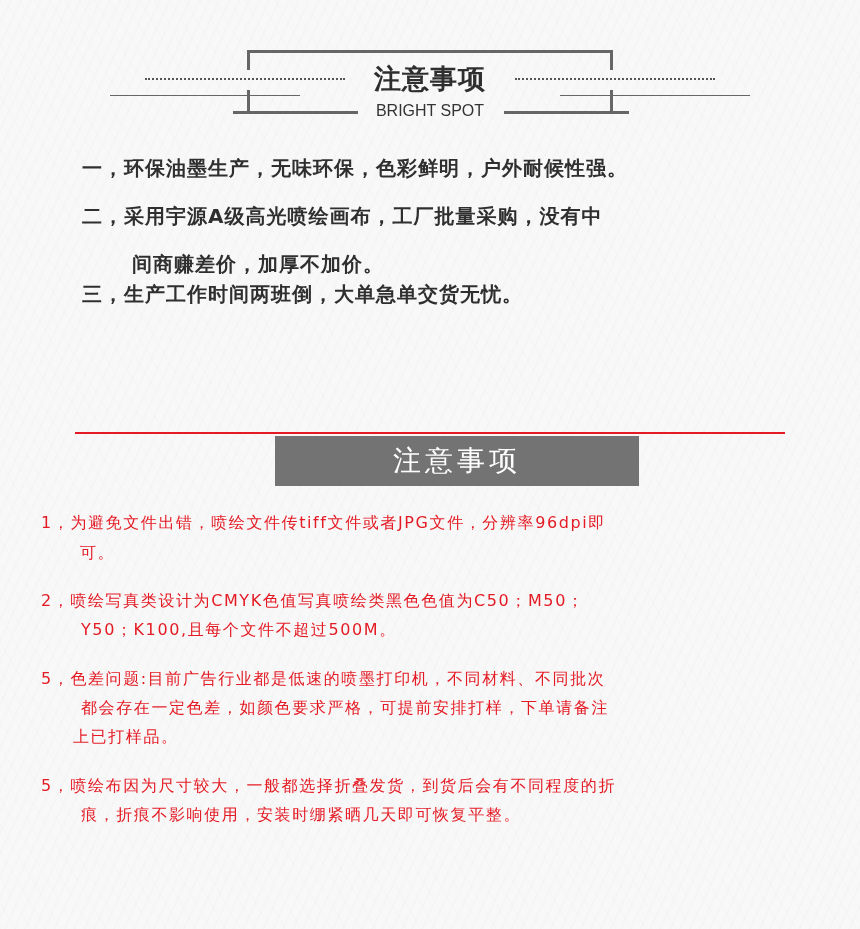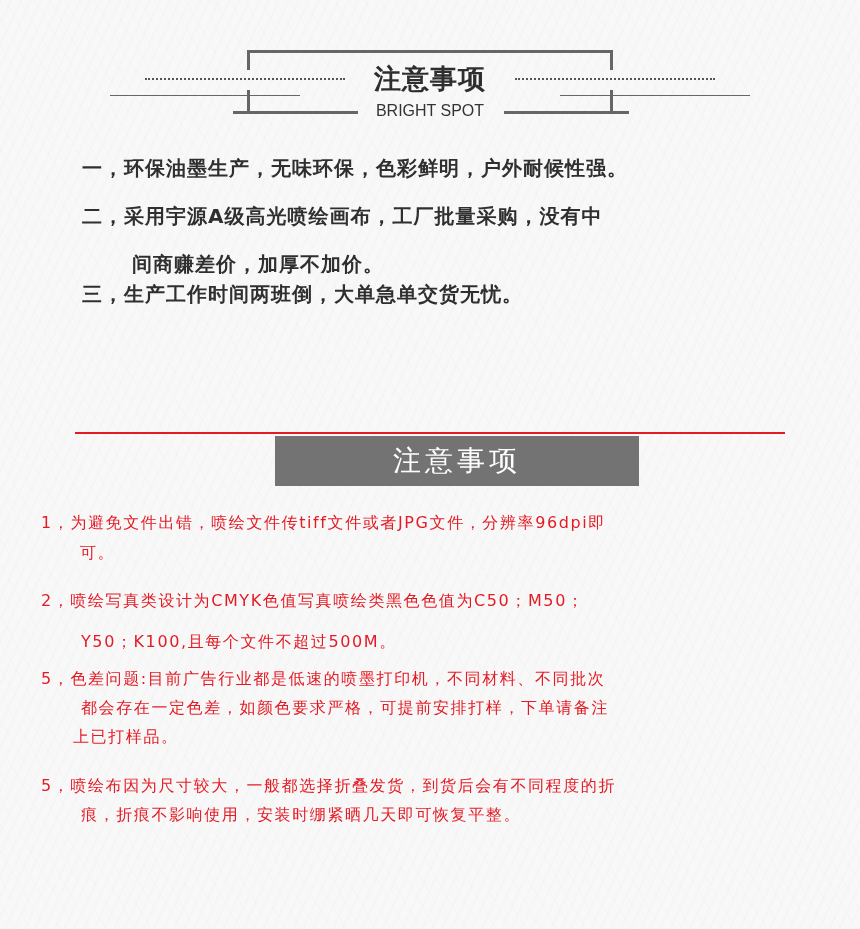--- a/index.html
+++ b/index.html
@@ -80,21 +80,21 @@
   <div class="notice-box">
     <span class="notice-title">注意事项</span>
   </div>
 </div>
 
 <div>
   <div class="red-line" style="left:41px; top:509px;">1，为避免文件出错，喷绘文件传tiff文件或者JPG文件，分辨率96dpi即</div>
   <div class="red-line" style="left:80px; top:539px;">可。</div>
 
   <div class="red-line" style="left:41px; top:587px;">2，喷绘写真类设计为CMYK色值写真喷绘类黑色色值为C50；M50；</div>
-  <div class="red-line" style="left:81px; top:616px;margin-top:12px;">Y50；K100,且每个文件不超过500M。</div>
+  <div class="red-line" style="left:81px; top:616px;">Y50；K100,且每个文件不超过500M。</div>
 
   <div class="red-line" style="left:41px; top:665px;">5，色差问题:目前广告行业都是低速的喷墨打印机，不同材料、不同批次</div>
   <div class="red-line" style="left:81px; top:694px;">都会存在一定色差，如颜色要求严格，可提前安排打样，下单请备注</div>
   <div class="red-line" style="left:73px; top:723px;">上已打样品。</div>
 
   <div class="red-line" style="left:41px; top:772px;">5，喷绘布因为尺寸较大，一般都选择折叠发货，到货后会有不同程度的折</div>
   <div class="red-line" style="left:81px; top:801px;">痕，折痕不影响使用，安装时绷紧晒几天即可恢复平整。</div>
 </div>
 
 </body></html>

